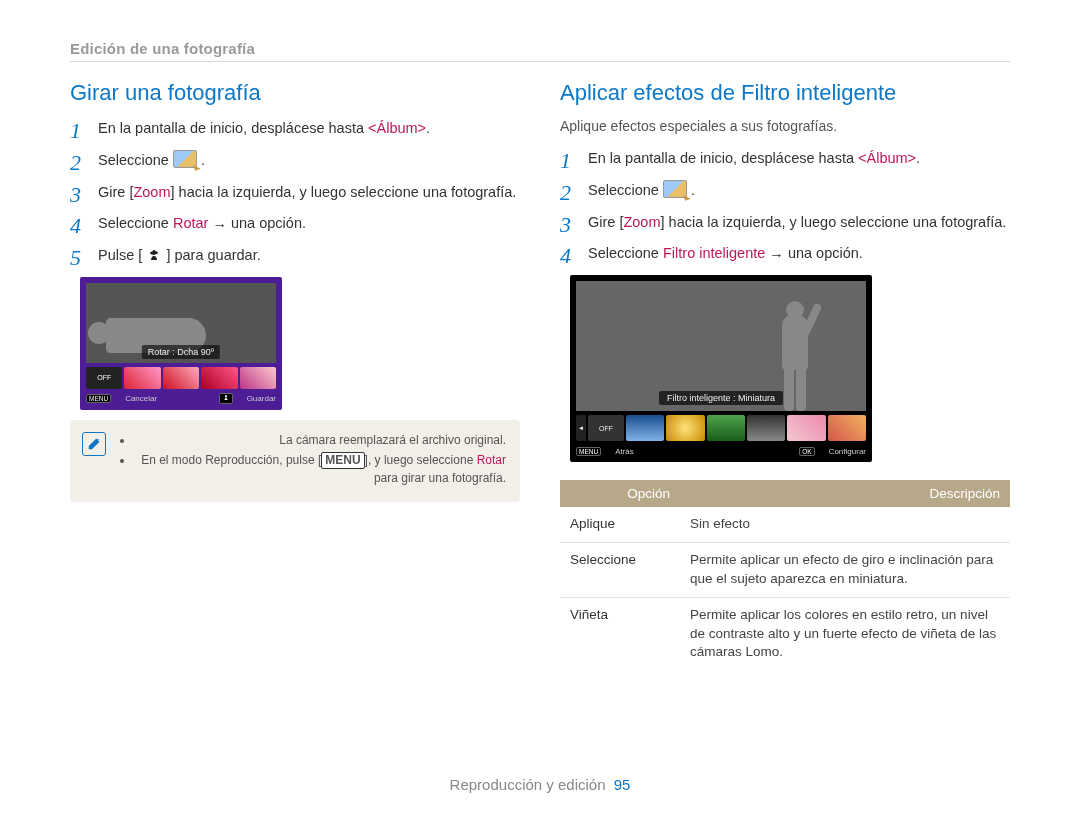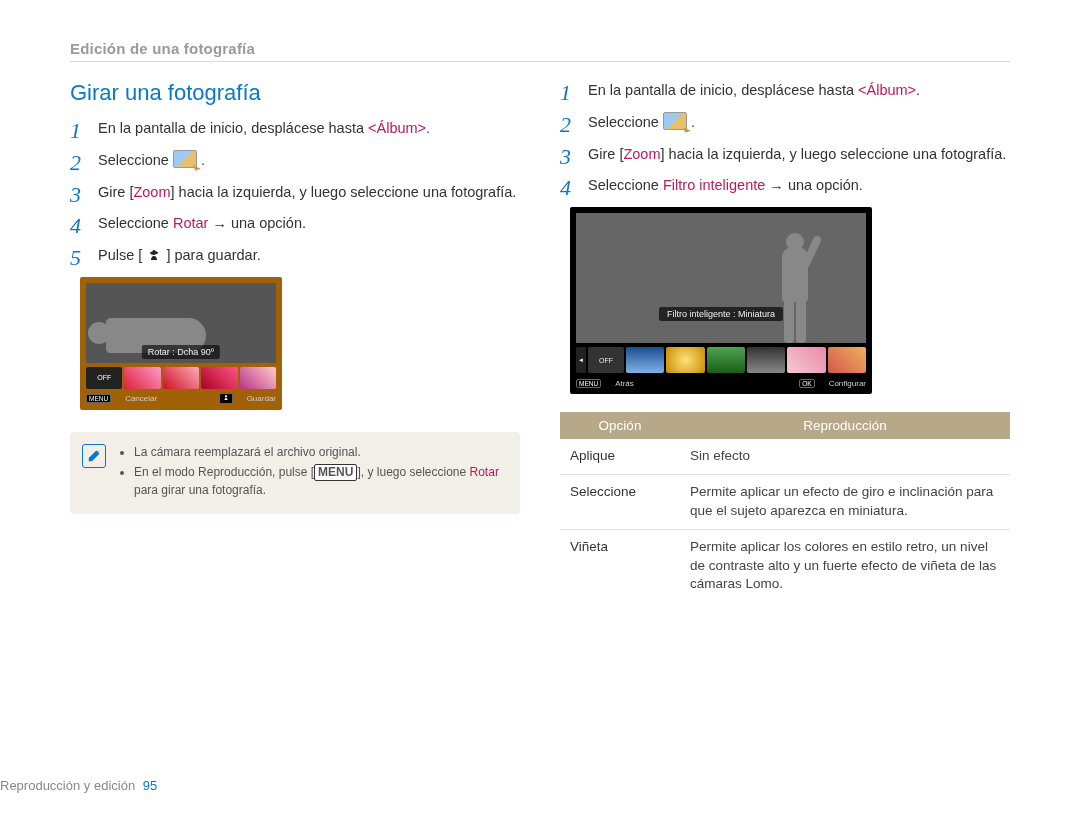--- a/index.html
+++ b/index.html
@@ -61,23 +61,23 @@
     position: absolute;
     left: 0;
     top: -4px;
     font-family: Georgia, 'Times New Roman', serif;
     font-style: italic;
     font-size: 22px;
     color: #0a77c7;
     font-weight: normal;
   }
   .lcd {
-    background: #a16207;
+    background: #4c1d95;
     width: 190px;
-    margin: 8px 0 22px 10px;
+    margin: 8px 0 10px 10px;
     padding: 6px;
     border-radius: 2px;
     color: #eee;
     font-size: 9px;
   }
   .lcd-preview {
     background: #555;
     height: 80px;
     position: relative;
     margin-bottom: 4px;
@@ -161,21 +161,21 @@
   .kid {
     position:absolute; right:50px; bottom:0;
     width:50px; height:110px;
   }
   .kid .head{position:absolute;top:0;left:20px;width:18px;height:18px;border-radius:50%;background:#888;}
   .kid .body{position:absolute;top:14px;left:16px;width:26px;height:55px;background:#888;border-radius:10px 10px 4px 4px;}
   .kid .arm{position:absolute;top:0;left:34px;width:8px;height:35px;background:#888;border-radius:4px;transform:rotate(25deg);transform-origin:bottom;}
   .kid .leg1{position:absolute;top:64px;left:18px;width:10px;height:46px;background:#888;border-radius:4px;}
   .kid .leg2{position:absolute;top:64px;left:30px;width:10px;height:46px;background:#888;border-radius:4px;}
   .lcd2 .label2 {
-    position:absolute; bottom:22px; left:50%; transform:translateX(-50%);
+    position:absolute; bottom:6px; left:50%; transform:translateX(-50%);
     background:rgba(0,0,0,0.65); padding:2px 8px; font-size:9px; border-radius:2px;
   }
   .lcd2 .thumbs2 {display:flex;gap:2px;margin-bottom:6px;align-items:center;}
   .lcd2 .thumbs2 .tab{width:10px;height:26px;background:#222;border-radius:2px 0 0 2px;display:flex;align-items:center;justify-content:center;font-size:6px;color:#fff;}
   .lcd2 .thumbs2 .offthumb{width:36px;height:26px;background:#333;border-radius:2px;display:flex;align-items:center;justify-content:center;font-size:7px;color:#eee;}
   .lcd2 .thumbs2 .thumb{flex:1;height:26px;border-radius:2px;}
   .note-box {
     background: #f2efe9;
     border-radius: 4px;
     padding: 12px 14px 12px 50px;
@@ -187,49 +187,50 @@
   .note-box .note-icon {
     position: absolute;
     left: 12px; top: 12px;
     width: 22px; height: 22px;
     border: 1.5px solid #0a77c7;
     border-radius: 3px;
     display: flex; align-items: center; justify-content: center;
   }
   .note-box .note-icon svg { width:14px; height:14px; }
   .note-box ul { margin:0; padding-left: 14px; }
-  .note-box li { margin-bottom: 3px; }
+  .note-box li { margin-bottom: 3px; text-align: right; }
 
   table.opts {
     border-collapse: collapse;
     width: 100%;
     font-size: 13.5px;
   }
   table.opts th {
     background: #b7a88a;
     color: #fff;
     font-weight: normal;
-    text-align: center;
+    text-align: right;
     padding: 6px 10px;
   }
   table.opts td {
     border-bottom: 1px solid #e2e2e2;
     padding: 8px 10px;
     vertical-align: top;
     color: #444;
     line-height: 1.4;
   }
   table.opts tr:last-child td { border-bottom: none; }
   table.opts td.opt { width: 100px; color:#333; }
 
   .footer {
     position: absolute;
     bottom: 22px;
     left: 0; right: 0;
-    font-size: 13px;
+    text-align: center;
+    font-size: 15px;
     color: #888;
   }
   .footer .pg { color:#0a77c7; margin-left:4px; }
 
   .inline-icon {
     display: inline-flex;
     width: 22px; height: 16px;
     vertical-align: -3px;
     border: 1px solid #999;
     background: linear-gradient(135deg,#9ec9f5 50%,#e8c06a 50%);
@@ -331,20 +332,22 @@
         <ul>
           <li>La cámara reemplazará el archivo original.</li>
           <li>
             <span>En el modo Reproducción, pulse [</span><span class="keycap-inline">MENU</span><span>], y luego seleccione </span><b>Rotar</b><span> para girar una fotografía.</span>
           </li>
         </ul>
       </div>
     </div>
 
     <div class="col">
+      <h2 class="section-title">Aplicar efectos de Filtro inteligente</h2>
+      <p class="intro">Aplique efectos especiales a sus fotografías.</p>
 
       <ol class="steps">
         <li>
           <span class="num">1</span>
           <span>En la pantalla de inicio, desplácese hasta </span><b>&lt;Álbum&gt;</b><span>.</span>
         </li>
         <li>
           <span class="num">2</span>
           <span>Seleccione </span>
           <span class="inline-icon"></span>
@@ -390,21 +393,21 @@
             <span class="keycap">OK</span>
             <span>Configurar</span>
           </span>
         </div>
       </div>
 
       <table class="opts">
         <thead>
           <tr>
             <th>Opción</th>
-            <th>Reproducción</th>
+            <th>Descripción</th>
           </tr>
         </thead>
         <tbody>
           <tr>
             <td class="opt">Aplique</td>
             <td>Sin efecto</td>
           </tr>
           <tr>
             <td class="opt">Seleccione</td>
             <td>Permite aplicar un efecto de giro e inclinación para que el sujeto aparezca en miniatura.</td>

